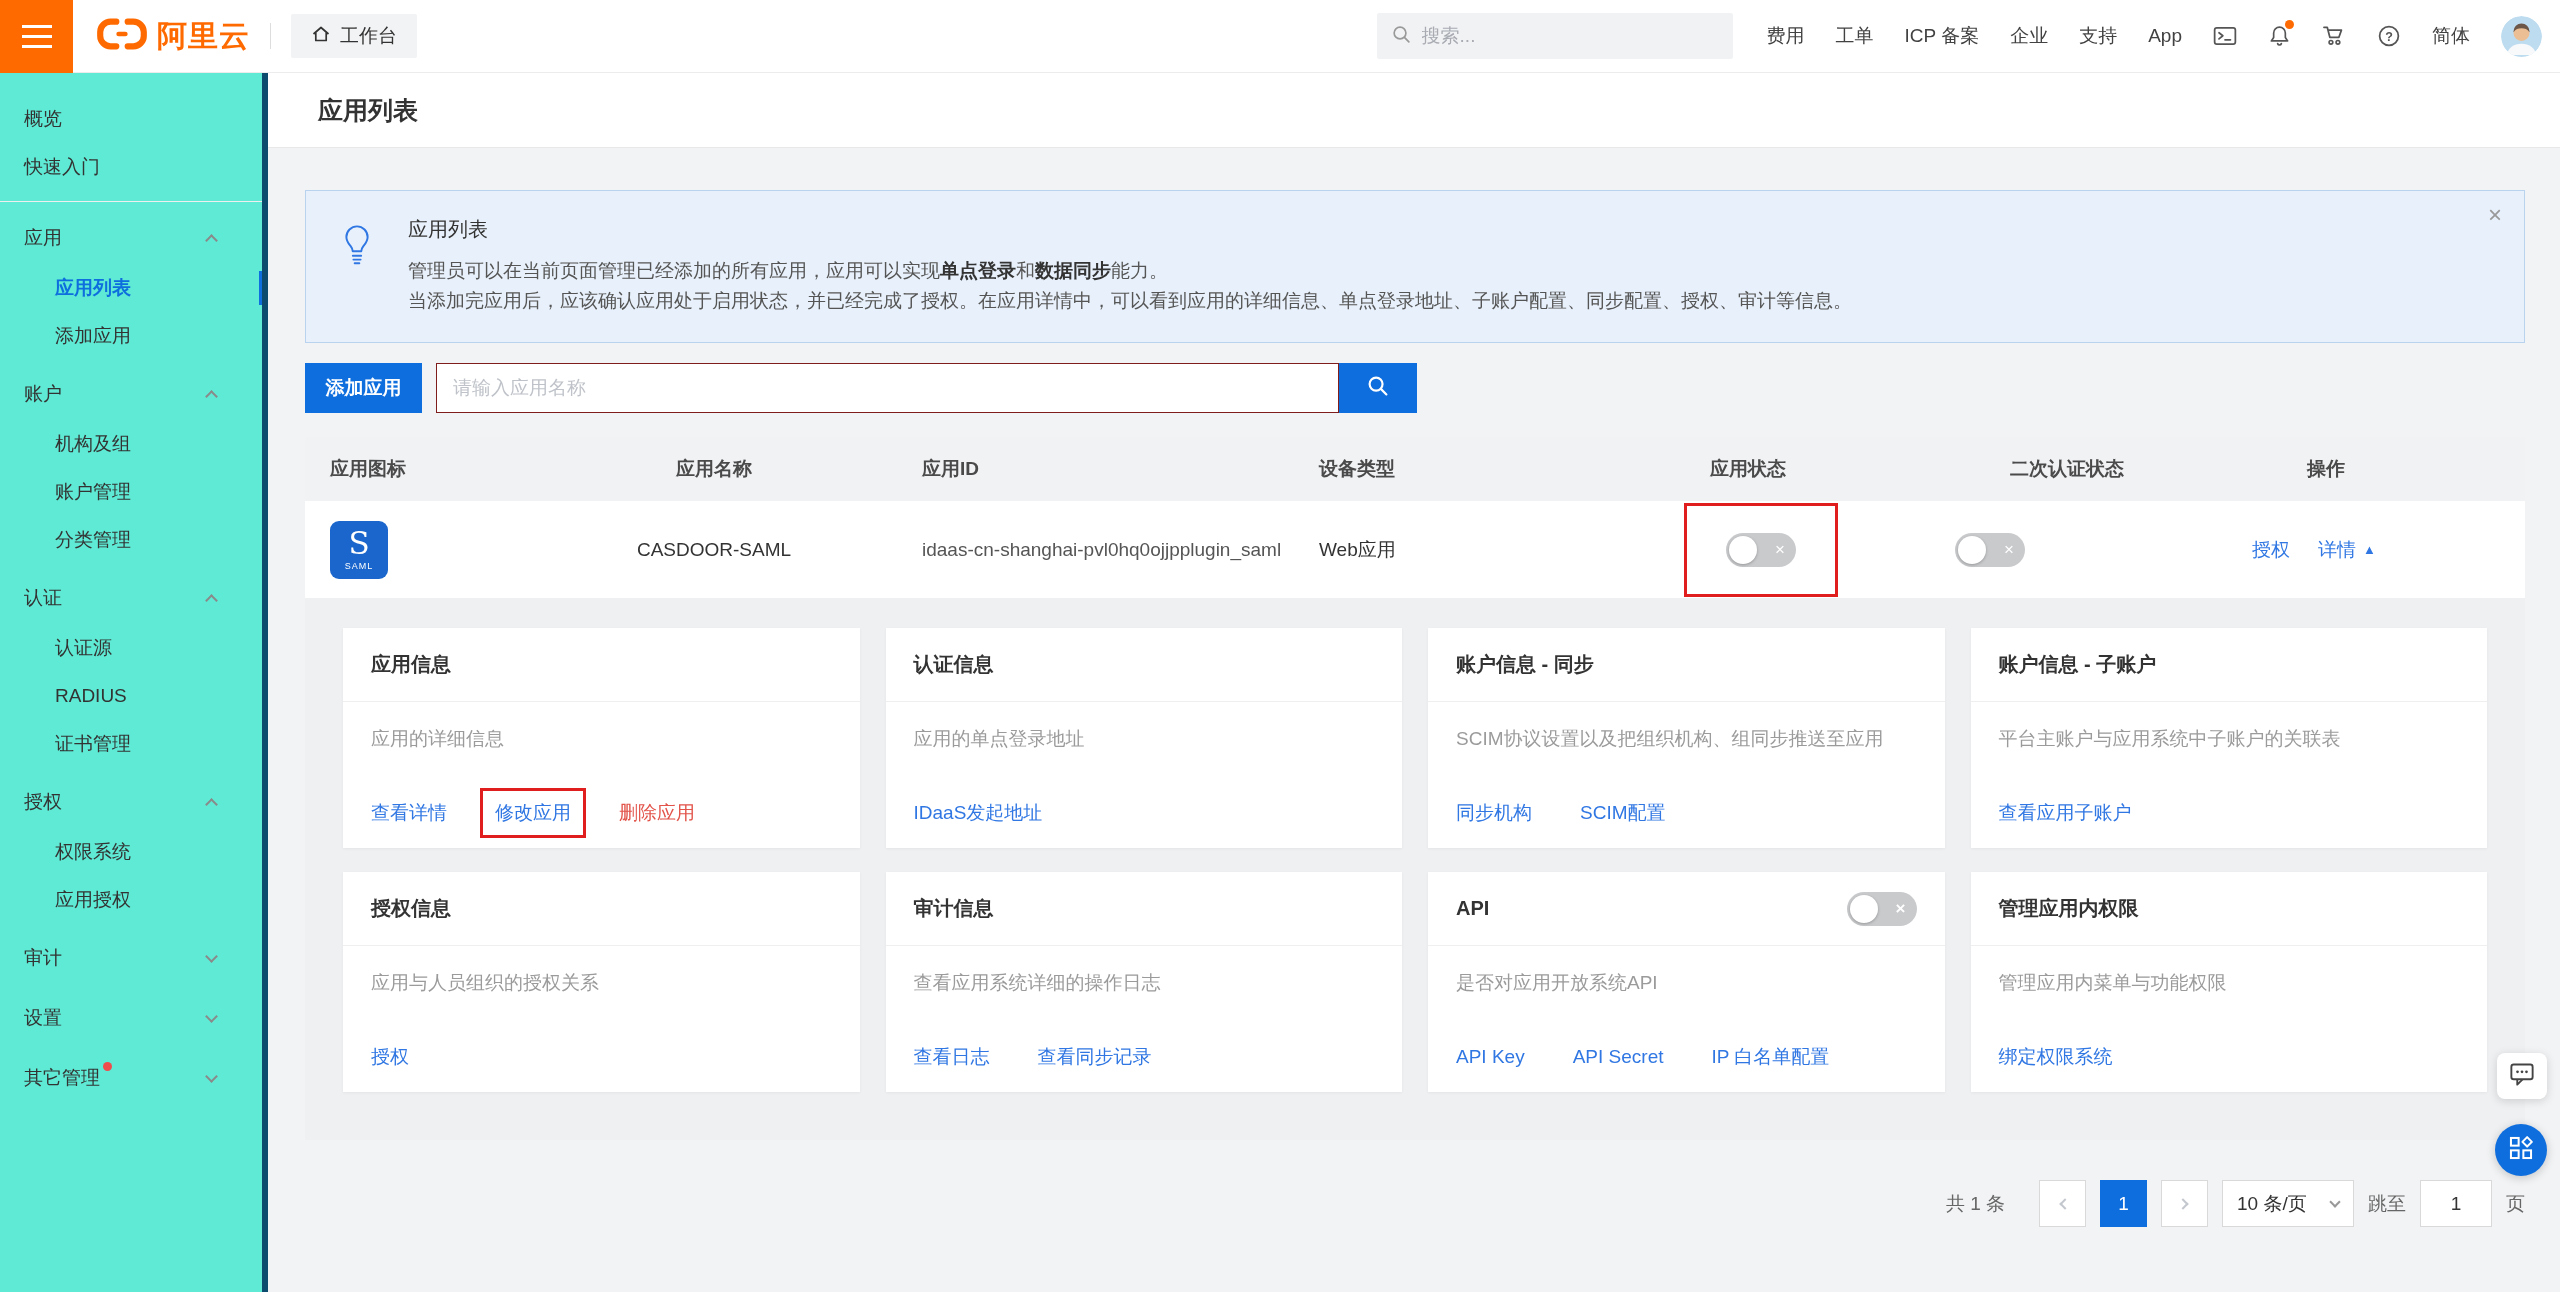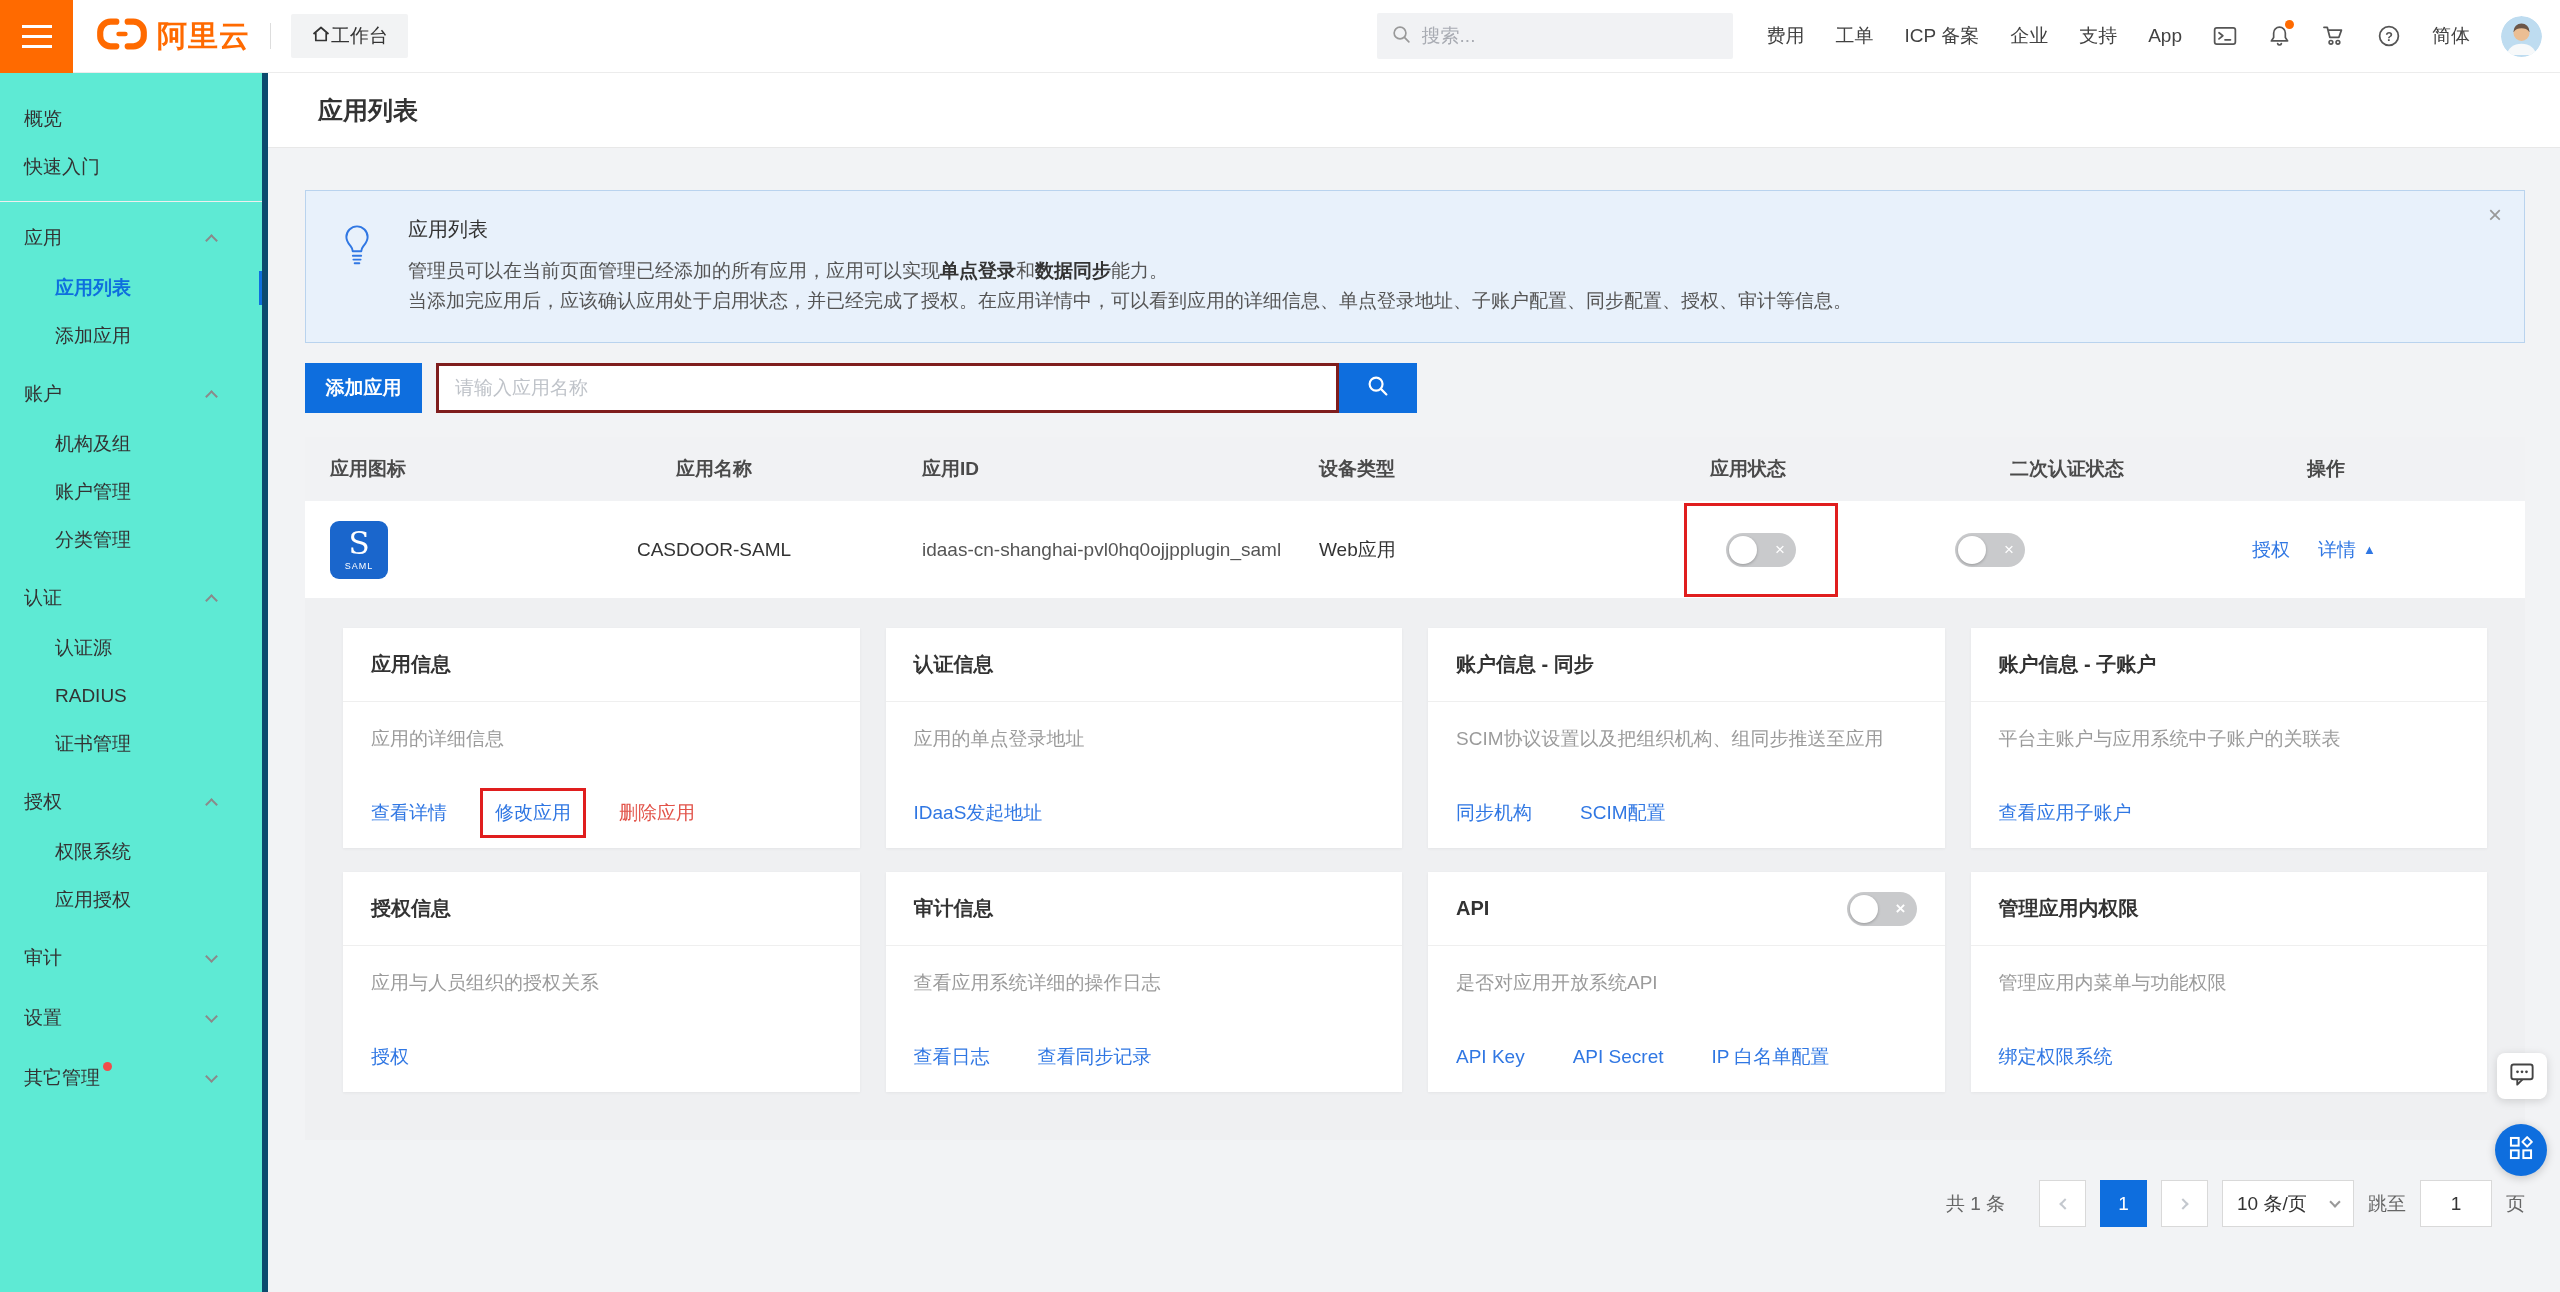--- a/index.html
+++ b/index.html
@@ -7,21 +7,21 @@
   body { font-family: "Liberation Sans", "DejaVu Sans", sans-serif; color:#333; background:#F2F3F5; }
   #viewport { position:relative; width:2560px; height:1292px; overflow:hidden; background:#F2F3F5; }
 
   
   .topnav { display:flex; align-items:center; height:73px; background:#fff; border-bottom:1px solid #ececec; position:relative; z-index:20; padding-right:18px; }
   .hamburger { width:73px; height:73px; background:#FF6A00; display:flex; flex-direction:column; align-items:center; justify-content:center; gap:7px; cursor:pointer; flex:none; }
   .hamburger i { display:block; width:30px; height:3px; background:#fff; }
   .logo { display:flex; align-items:center; gap:8px; margin-left:22px; flex:none; }
   .logo-text { font-size:30px; font-weight:bold; color:#FF6A00; letter-spacing:1px; }
   .nav-divider { width:1px; height:26px; background:#ddd; margin:0 20px; flex:none; }
-  .workbench { background:#F2F3F4; border-radius:2px; height:44px; padding:0 20px; display:flex; align-items:center; font-size:19px; color:#333; cursor:pointer; flex:none; }
+  .workbench { background:#F2F3F4; border-radius:2px; height:44px; padding:0 20px; display:flex; align-items:center; gap:9px; font-size:19px; color:#333; cursor:pointer; flex:none; }
   .search-box { margin-left:auto; width:356px; height:46px; background:#F1F2F4; border-radius:2px; display:flex; align-items:center; padding:0 14px; gap:10px; }
   .search-box input { flex:1; border:none; outline:none; background:transparent; font-size:19px; color:#666; font-family:inherit; }
   .search-box input::placeholder { color:#A8ABB2; }
   .topnav-right { display:flex; align-items:center; gap:31px; margin-left:34px; font-size:19px; color:#424242; }
   .topnav-right .tlink { cursor:pointer; white-space:nowrap; }
   .ticon { display:flex; align-items:center; cursor:pointer; position:relative; color:#555; }
   .bell-dot { position:absolute; top:-4px; right:-3px; width:9px; height:9px; border-radius:50%; background:#FF6A00; }
   .avatar { width:41px; height:41px; border-radius:50%; overflow:hidden; cursor:pointer; flex:none; }
 
   
@@ -46,21 +46,21 @@
   .banner { position:relative; background:#E8F1FB; border:1px solid #B9D3EE; height:153px; display:flex; padding:25px 60px 0 0; }
   .banner-iconwrap { width:102px; display:flex; justify-content:center; padding-top:8px; flex:none; }
   .banner-title { font-size:20px; color:#333; margin-bottom:13px; }
   .banner-line { font-size:19px; color:#555; line-height:30px; }
   .banner-line b { color:#333; }
   .banner-close { position:absolute; top:12px; right:22px; font-size:24px; color:#999; cursor:pointer; line-height:1; }
 
   
   .toolbar { margin-top:20px; display:flex; height:50px; }
   .btn-primary { width:117px; background:#0E6EDE; color:#fff; font-size:19px; font-weight:bold; border:none; display:flex; align-items:center; justify-content:center; cursor:pointer; flex:none; font-family:inherit; }
-  .tb-input { margin-left:14px; width:903px; height:50px; background:#fff; border:3px solid #7f1d1d; padding:0 16px; font-size:19px; color:#333; outline:none; font-family:inherit; }
+  .tb-input { margin-left:14px; width:903px; height:50px; background:#fff; border:1px solid #7f1d1d; padding:0 16px; font-size:19px; color:#333; outline:none; font-family:inherit; }
   .tb-input::placeholder { color:#BFC3C9; }
   .tb-search-btn { width:78px; height:50px; background:#0E6EDE; display:flex; align-items:center; justify-content:center; cursor:pointer; flex:none; }
 
   
   .table { margin-top:24px; }
   .t-header { display:flex; align-items:center; height:64px; background:#F1F2F4; font-size:19px; font-weight:bold; color:#4A4A4A; }
   .t-row { display:flex; align-items:center; height:97px; background:#fff; font-size:19px; color:#333; }
   .c1 { width:201px; padding-left:25px; flex:none; }
   .c2 { width:416px; flex:none;text-align:center; }
   .c3 { width:397px; flex:none; }

